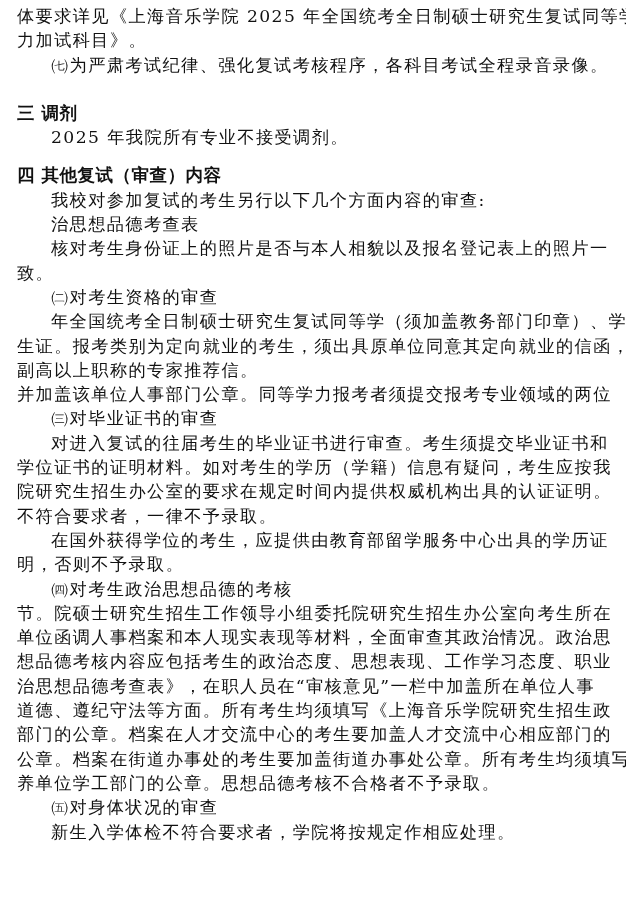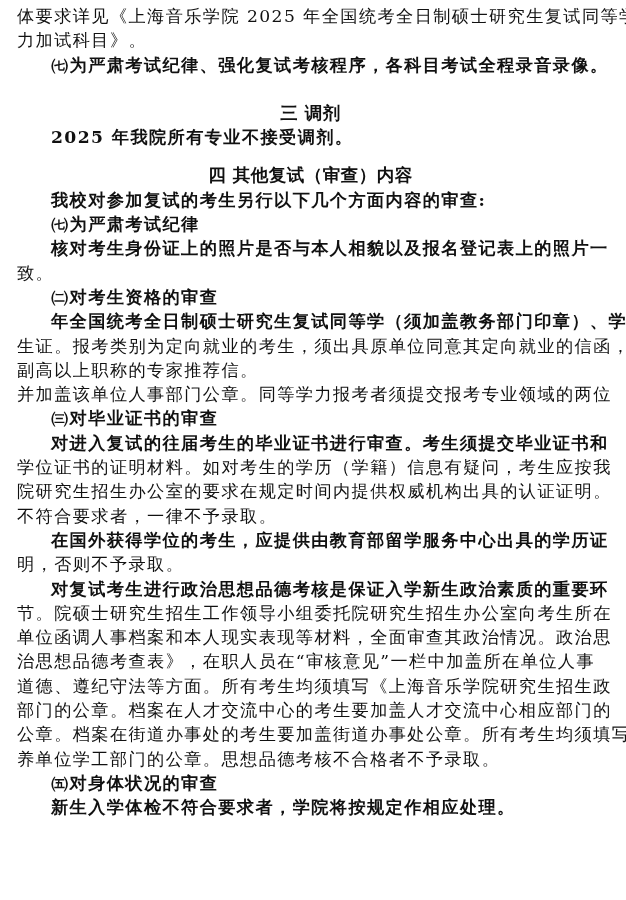--- a/index.html
+++ b/index.html
@@ -10,26 +10,26 @@
   }
   .page { position: relative; padding: 4px 22px 0 17px; }
   .line {
     font-size: 17.2px;
     line-height: 24.3px;
     height: 24.3px;
     white-space: nowrap;
     letter-spacing: 1.4px;
     text-align: justify;
   }
-  .indent { padding-left: 34px; font-weight: bold; }
+  .indent { padding-left: 34px; }
   .heading {
     font-family: "DejaVu Sans", "Liberation Sans", sans-serif;
     font-weight: bold;
     font-size: 17.5px;
-    text-align: center;
+    text-align: left;
     line-height: 24.3px;
     height: 24.3px;
     letter-spacing: 0.5px;
   }
   .gap { height: 24px; }
   .gap-sm { height: 14px; }
 </style>
 </head>
 <body>
 
@@ -48,21 +48,21 @@
     <div class="line indent">2025 年我院所有专业不接受调剂。</div>
   </div>
 
   <div class="gap-sm"></div>
 
   <div>
     <div class="heading">四  其他复试（审查）内容</div>
     <div class="line indent">我校对参加复试的考生另行以下几个方面内容的审查:</div>
 
     <div>
-      <div class="line indent">㈦为严肃考试纪律</div>
+      <div class="line indent">治思想品德考查表</div>
       <div class="line indent">核对考生身份证上的照片是否与本人相貌以及报名登记表上的照片一</div>
       <div class="line">致。</div>
     </div>
 
     <div>
       <div class="line indent">㈡对考生资格的审查</div>
       <div class="line indent">年全国统考全日制硕士研究生复试同等学（须加盖教务部门印章）、学</div>
       <div class="line">生证。报考类别为定向就业的考生，须出具原单位同意其定向就业的信函，</div>
       <div class="line">副高以上职称的专家推荐信。</div>
       <div class="line">并加盖该单位人事部门公章。同等学力报考者须提交报考专业领域的两位</div>
@@ -72,23 +72,24 @@
       <div class="line indent">㈢对毕业证书的审查</div>
       <div class="line indent">对进入复试的往届考生的毕业证书进行审查。考生须提交毕业证书和</div>
       <div class="line">学位证书的证明材料。如对考生的学历（学籍）信息有疑问，考生应按我</div>
       <div class="line">院研究生招生办公室的要求在规定时间内提供权威机构出具的认证证明。</div>
       <div class="line">不符合要求者，一律不予录取。</div>
       <div class="line indent">在国外获得学位的考生，应提供由教育部留学服务中心出具的学历证</div>
       <div class="line">明，否则不予录取。</div>
     </div>
 
     <div>
-      <div class="line indent">对复试考生进行政治思想品德考核是保证入学新生政治素质的重要环</div>
+      <div class="line indent">㈣对考生政治思想品德的考核</div>
       <div class="line">节。院硕士研究生招生工作领导小组委托院研究生招生办公室向考生所在</div>
       <div class="line">单位函调人事档案和本人现实表现等材料，全面审查其政治情况。政治思</div>
+      <div class="line">想品德考核内容应包括考生的政治态度、思想表现、工作学习态度、职业</div>
       <div class="line">治思想品德考查表》，在职人员在“审核意见”一栏中加盖所在单位人事</div>
       <div class="line">道德、遵纪守法等方面。所有考生均须填写《上海音乐学院研究生招生政</div>
       <div class="line">部门的公章。档案在人才交流中心的考生要加盖人才交流中心相应部门的</div>
       <div class="line">公章。档案在街道办事处的考生要加盖街道办事处公章。所有考生均须填写</div>
       <div class="line">养单位学工部门的公章。思想品德考核不合格者不予录取。</div>
     </div>
 
     <div>
       <div class="line indent">㈤对身体状况的审查</div>
       <div class="line indent">新生入学体检不符合要求者，学院将按规定作相应处理。</div>

